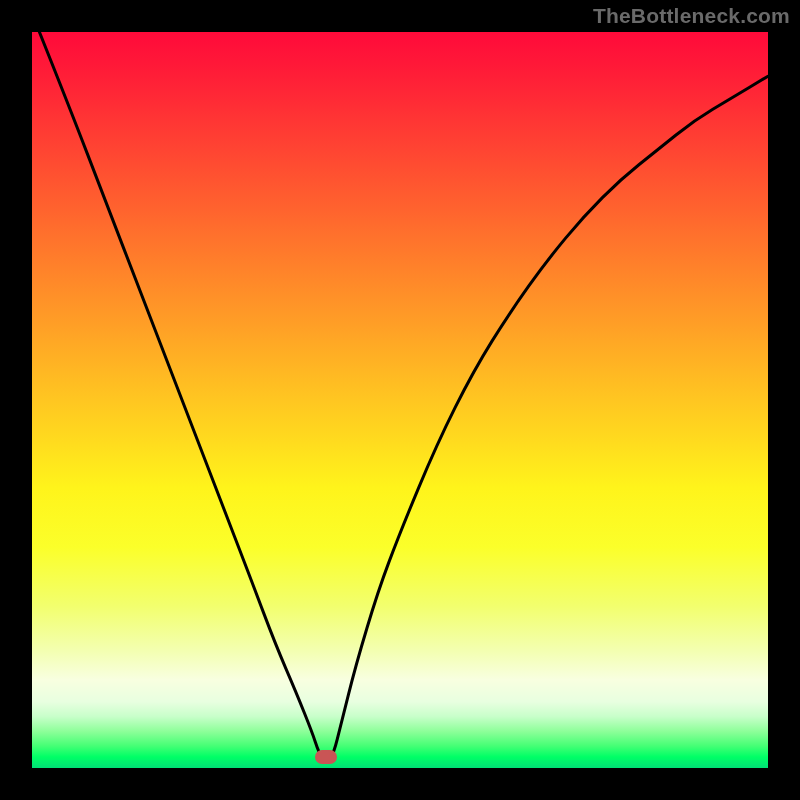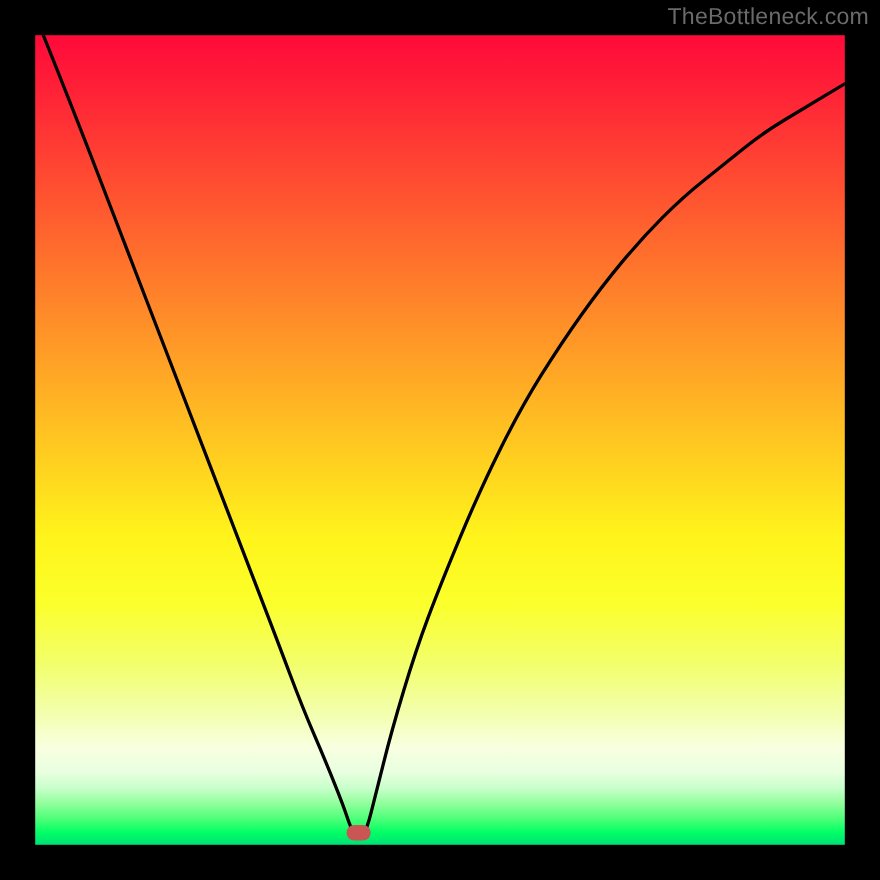--- a/index.html
+++ b/index.html
@@ -5,21 +5,21 @@
   * { margin: 0; padding: 0; box-sizing: border-box; }
   html, body { width: 800px; height: 800px; overflow: hidden; }
   body { background: #000; position: relative; font-family: Arial, sans-serif; }
 
   .watermark {
     position: absolute;
     top: 4px;
     right: 10px;
     color: #6a6a6a;
     font-size: 21px;
-    font-weight: 400;
+    font-weight: 700;
     z-index: 10;
     letter-spacing: 0.2px;
   }
 
   .plot-area {
     position: absolute;
     left: 32px;
     top: 32px;
     width: 736px;
     height: 736px;

